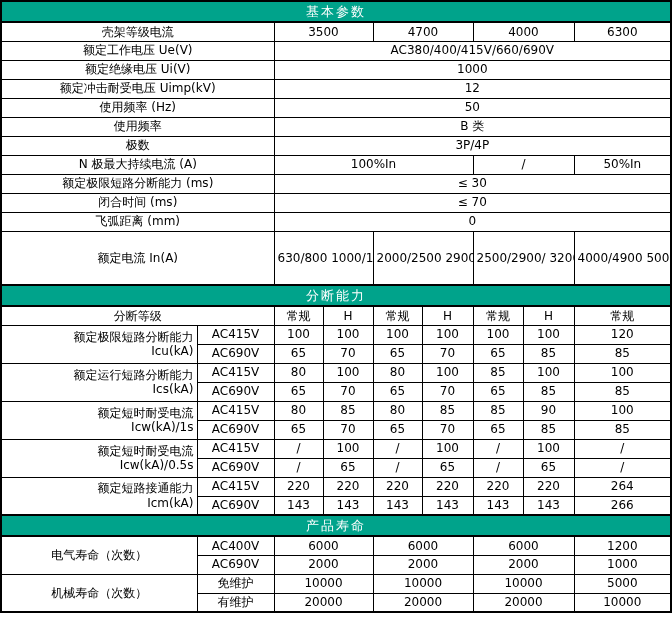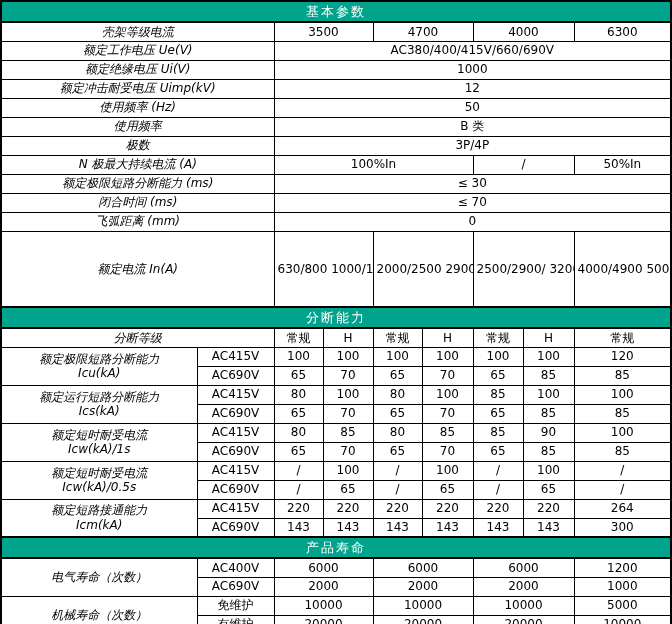--- a/index.html
+++ b/index.html
@@ -15,33 +15,33 @@
     border: 1px solid #000;
     font-size: 12px;
     line-height: 1.2;
     padding: 0 3px;
     text-align: center;
     vertical-align: middle;
     overflow: hidden;
     white-space: nowrap;
   }
   tr.row { height: 19px; }
-  tr.tall { height: 76px; }
+  tr.tall { height: 54px; }
   tr.sec { height: 21px; }
   tr.sec td {
     background: #00a38b;
     color: #ffffff;
     font-size: 13px;
     letter-spacing: 2px;
     border-top: 2px solid #000;
     border-bottom: 2px solid #000;
     text-align: center;
   }
-  td.lbl { text-align: left; padding-left: 4px; font-style: italic; }
-  td.lbl.two span { display: block; text-align: center; }
+  td.lbl { text-align: left; padding-left: 4px; }
+  td.lbl.two span { display: block; text-align: right; }
   td.multi { white-space: pre-line; line-height: 1.3; }
 </style>
 </head>
 <body>
 
 <table class="spec">
   <colgroup>
     <col style="width:196px">
       <col style="width:77px">
     <col style="width:49px">
@@ -258,21 +258,21 @@
     <td>264</td>
   </tr>
   <tr class="row">
     <td>AC690V</td>
     <td>143</td>
     <td>143</td>
     <td>143</td>
     <td>143</td>
     <td>143</td>
     <td>143</td>
-    <td>300</td>
+    <td>266</td>
   </tr>
 
   <tr class="sec">
     <td colspan="9">产品寿命</td>
   </tr>
 
   <tr class="row">
     <td rowspan="2" class="lbl">电气寿命（次数）</td>
     <td>AC400V</td>
     <td colspan="2">6000</td>

